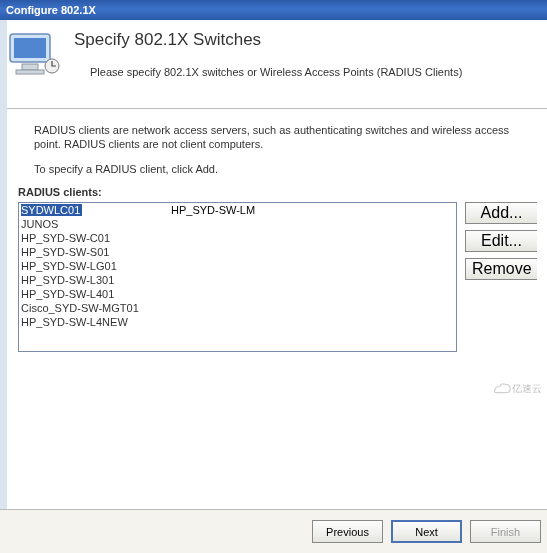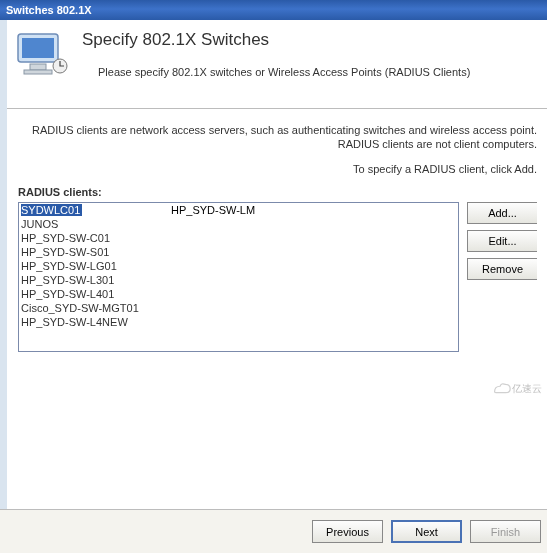--- a/index.html
+++ b/index.html
@@ -17,21 +17,21 @@
     background: linear-gradient(to bottom, #2a5aa8, #3d72c9 45%, #2a5aa8);
     color: #fff;
     height: 20px;
     line-height: 20px;
     padding: 0 6px;
     font-weight: bold;
     font-size: 11px;
   }
   .header {
     display: flex;
-    padding: 10px 10px 14px 14px;
+    padding: 10px 10px 14px 6px;
     border-bottom: 1px solid #bcbcbc;
     align-items: flex-start;
   }
   .header-icon {
     width: 56px;
     height: 48px;
     margin-right: 12px;
     flex-shrink: 0;
   }
   .header-text h1 {
@@ -44,23 +44,22 @@
   .header-text p {
     margin: 16px;
     font-size: 11px;
     color: #333;
   }
   .content {
     padding: 14px 10px 10px 18px;
     color: #333;
   }
   .content p {
-    margin: 0 0 10px 0;
+    margin: 0 0 10px 16px;
     line-height: 1.3;
-    text-align: right;
   }
   .list-label {
     font-weight: bold;
     margin-bottom: 4px;
   }
   .list-row {
     display: flex;
     align-items: flex-start;
   }
   .listbox {
@@ -89,21 +88,21 @@
     flex-direction: column;
     gap: 6px;
     width: 72px;
   }
   .side-buttons button {
     height: 22px;
     border: 1px solid #888;
     border-right: none;
     background: linear-gradient(to bottom, #fdfdfd, #e6e6e0);
     font-family: Tahoma, sans-serif;
-    font-size: 11px;
+    font-size: 16px;
     cursor: pointer;
     text-align: center;
   }
   .watermark {
     position: absolute;
     right: 5px;
     top: 380px;
     opacity: 0.55;
     font-size: 10px;
     color: #888;
@@ -149,21 +148,21 @@
     top:20px;
     bottom:44px;
     width:7px;
     background:#d9e4ef;
   }
 </style>
 </head>
 <body>
 
 <div class="titlebar">
-  <span>Switches 802.1X</span>
+  <span>Configure 802.1X</span>
 </div>
 
 <div class="left-stripe"></div>
 
 <div class="header">
   <div class="header-icon">
     <svg viewBox="0 0 56 48">
       <rect x="4" y="4" width="40" height="28" rx="3" fill="#cfe1f4" stroke="#6f8db8" stroke-width="1.5"></rect>
       <rect x="8" y="8" width="32" height="20" fill="#4f86cf"></rect>
       <rect x="16" y="34" width="16" height="6" fill="#cfd6dc" stroke="#8a97a6"></rect>

